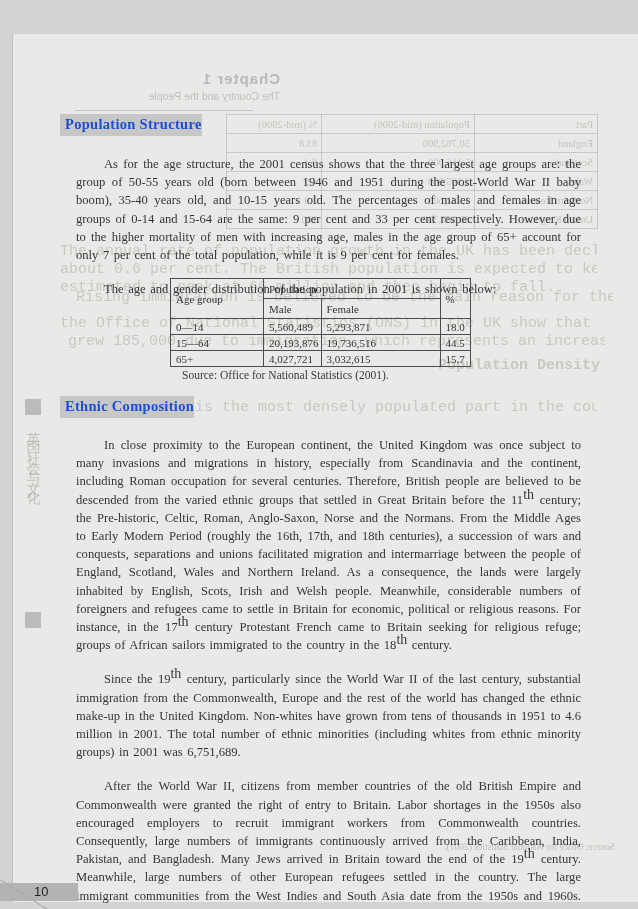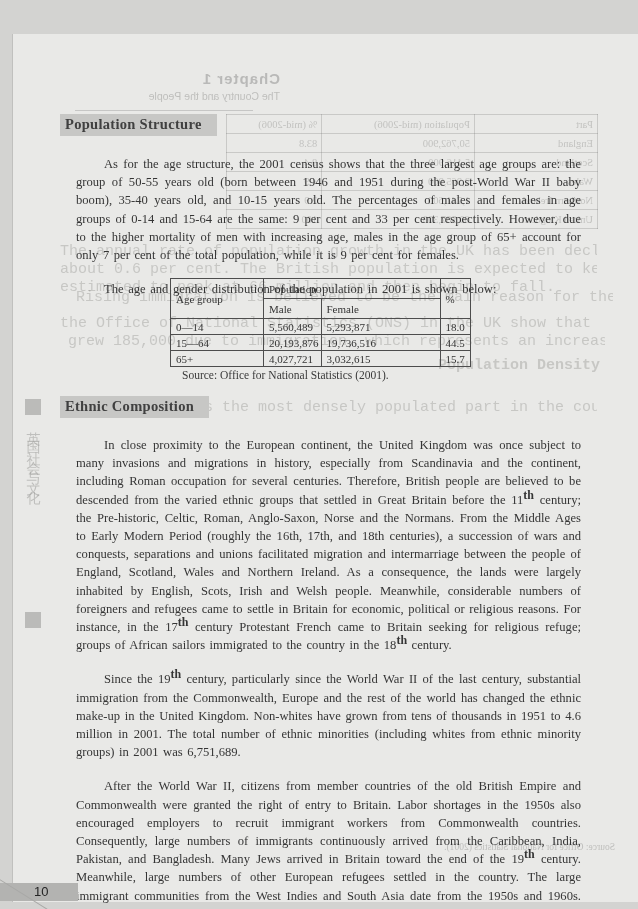--- a/index.html
+++ b/index.html
@@ -28,33 +28,33 @@
     color:rgba(110,110,108,0.28); white-space:nowrap; overflow:hidden; z-index:1;font-family:Liberation Mono, monospace;
   }
   .gl1{top:243px;} .gl2{top:261px;} .gl3{top:279px;} .gl4{top:289px;margin-left:16px;}
   .gl5{top:315px;} .gl6{top:333px;margin-left:8px;}
   .gl7{top:357px; left:438px; width:175px; font-weight:bold;}
   .gl8{top:381px;} .gl9{top:399px;}
   .ghost-source{left:455px; top:842px; width:160px; font-size:9.5px; color:rgba(120,120,118,0.38); white-space:nowrap;}
   
   .content-layer{z-index:2;}
   .hl-heading{
-    display:inline-block; font-weight:bold; font-size:14.5px; color:#404040;
-    background:#c7c7c5; padding:2px 15px 3px 5px; letter-spacing:0.3px; z-index:2;
+    display:inline-block; font-weight:bold; font-size:14.5px; color:#1d4ed8;
+    background:#c7c7c5; padding:2px 0 3px 5px; letter-spacing:0.3px; z-index:2;
   }
   .heading1{left:60px; top:114px;}
   .heading2{left:60px; top:396px;}
   .body-block{
     left:60px; width:537px; font-size:12.6px; line-height:18.2px; color:#353535;
     text-align:justify; word-spacing:1.4px; z-index:2;
   }
   .para1-block{top:139px;}
   .ethnic-block{top:420px;}
   .body-block p{margin:16px; text-indent:28px;}
-  sup{font-size:12px; line-height:0; vertical-align:super;font-weight:bold;}
+  sup{font-size:14px; line-height:0; vertical-align:super;}
   .pop-table{
     left:170px; top:278px; z-index:2;
     border-collapse:collapse; font-size:11px; color:#343434; background:transparent;
   }
   .pop-table td{border:1.5px solid #4d4d4d; padding:1px 2px 1px 5px; vertical-align:middle;}
   .pop-table .hdr td{height:17px;}
   .pop-table .datarow td{height:13px;}
   .source-line{left:182px; top:369px; font-size:11.5px; color:#3a3a3a; z-index:2;}
   
   .side-square{left:25px; width:16px; height:16px; background:#969694; opacity:0.55; z-index:1;}

